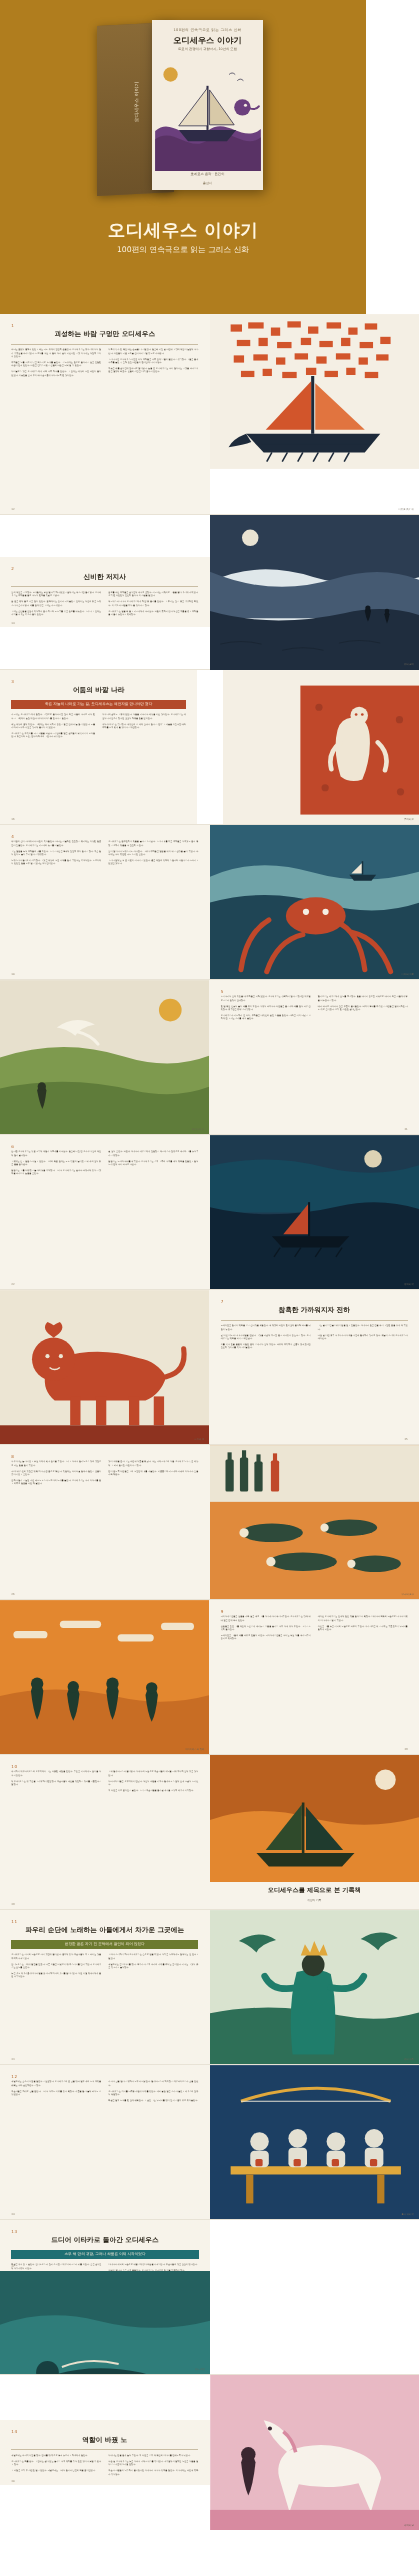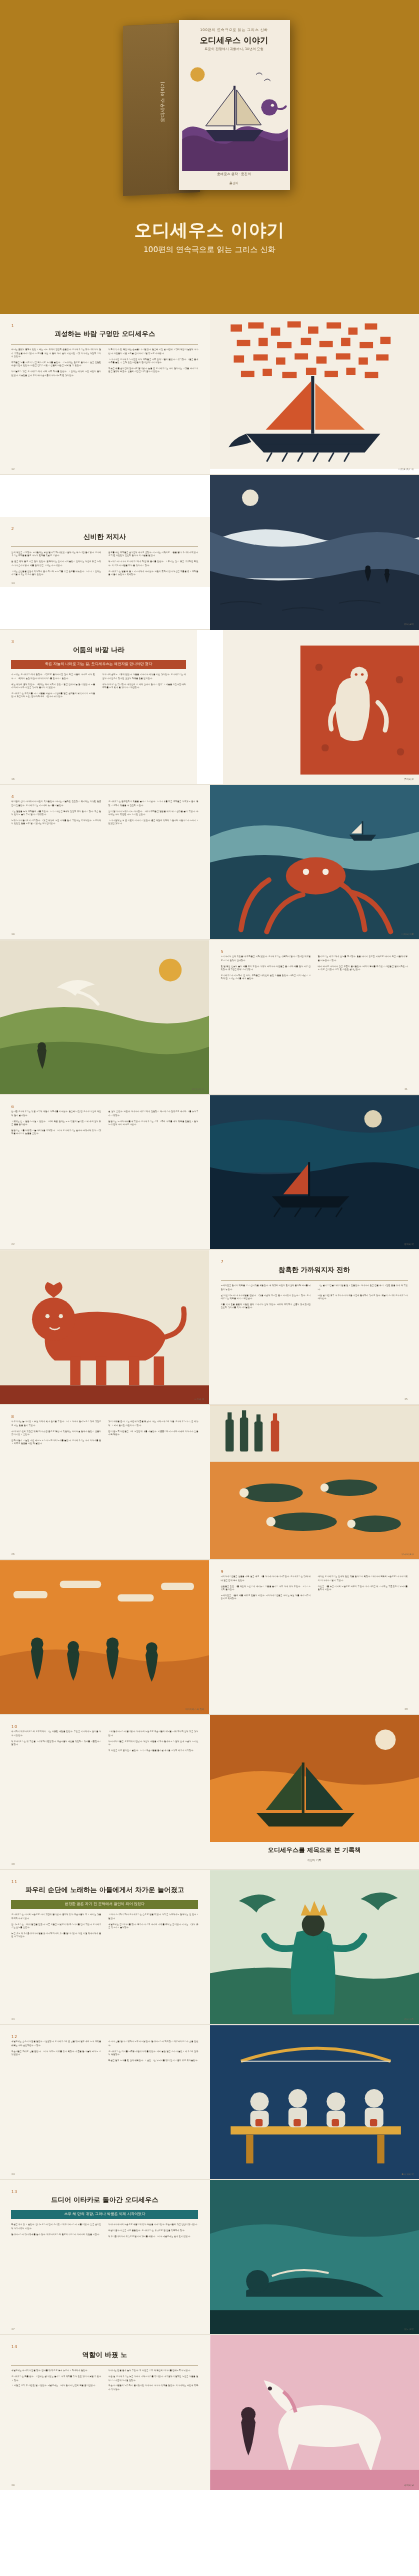--- a/index.html
+++ b/index.html
@@ -13,21 +13,21 @@
     width: 419px;
     height: 3354px;
     position: relative;
     overflow: hidden;
     background: #ffffff;
   }
 
   
   .hero {
     position: relative;
-    width: 419px;
+    width: 366px;
     height: 314px;
     background: #b07d1e;
     overflow: hidden;
   }
   .hero-book {
     position: absolute;
     left: 50%;
     top: 14.4px;
     transform: translateX(-50%);
     width: 216px;
@@ -210,21 +210,21 @@
         </div>
         <div class="bf-author">호메로스 원작 · 옮긴이</div>
         <div class="bf-pub">출판사</div>
       </div>
     </div>
 
     <div class="hero-title">오디세우스 이야기</div>
     <div class="hero-sub">100편의 연속극으로 읽는 그리스 신화</div>
   </div>
 
-  <div class="spread" style="height:161px;justify-content:flex-end;">
+  <div class="spread" style="height:201px;justify-content:flex-end;">
     <div class="pg textpage">
       <div class="chapnum">1</div>
       <div class="chaptitle">괴성하는 바람 구멍만 오디세우스</div>
       <div class="rule"></div>
       <div class="cols">
         <p>바다는 끝없이 펼쳐져 있었고 배는 파도 위에서 천천히 흔들렸다. 오디세우스는 뱃머리에 서서 멀리 수평선을 바라보았다. 트로이를 떠난 지 벌써 여러 날이 지났지만 고향 이타케는 여전히 보이지 않았다.</p>
         <p>부하들은 노를 저으며 낮은 목소리로 노래를 불렀다. 그 노래에는 집으로 돌아가고 싶은 간절한 마음이 담겨 있었다. 바람은 변덕스러웠고 신들의 마음은 더욱 알 수 없었다.</p>
         <p>아이올로스 왕은 오디세우스에게 가죽 자루 하나를 건넸다. 그 안에는 세상의 모든 바람이 들어 있었다. 서풍만을 남겨 두어 배가 순조롭게 나아가도록 한 것이었다.</p>
         <p>아흐레 낮과 밤 동안 배는 순풍을 타고 달렸다. 열흘째 되던 날 마침내 고향의 해안이 눈앞에 나타났다. 사람들이 피운 모닥불 연기까지 보일 정도로 가까웠다.</p>
         <p>그러나 지친 오디세우스가 잠든 사이 부하들은 자루 안에 보물이 들었다고 생각했다. 그들은 몰래 자루를 풀었고, 갇혀 있던 바람들이 한꺼번에 터져 나왔다.</p>
@@ -616,21 +616,21 @@
       <div style="background:#f7f3ea;height:28px;padding:4.1px 9.3px 0;text-align:center;">
         <div style="font-size:6.2px;font-weight:bold;color:#2a2419;">오디세우스를 제목으로 본 기록책</div>
         <div style="font-size:2.6px;color:#6b6354;margin-top:3.1px;">귀향의 기록</div>
       </div>
     </div>
   </div>
 
   <div class="spread" style="height:155px;">
     <div class="pg textpage">
       <div class="chapnum">11</div>
-      <div class="chaptitle">파우리 순단에 노래하는 아들에게서 차가운 늘어졌고</div>
+      <div class="chaptitle">파우리 순단에 노래하는 아들에게서 차가운 그곳에는</div>
       <div class="banner olive">변장한 왕은 자기 집 문턱에서 걸인이 되어 앉았다</div>
       <div class="cols">
         <p>오디세우스는 거지의 모습으로 자기 궁전에 들어섰다. 문턱에 앉아 구혼자들이 먹고 마시는 것을 묵묵히 지켜보았다.</p>
         <p>안티노오스는 그에게 발판을 던졌다. 다른 이들은 비웃으며 빵 부스러기를 던져 주었다. 오디세우스는 분노를 삼켰다.</p>
         <p>늙은 유모 에우리클레이아가 발을 씻기다 허벅지의 흉터를 알아보았다. 어린 시절 멧돼지에게 물린 자국이었다.</p>
         <p>그녀가 소리치려 하자 오디세우스는 손으로 입을 막았다. 아직은 누구에게도 말해서는 안 된다고 일렀다.</p>
         <p>페넬로페는 꿈 이야기를 했다. 독수리가 스무 마리의 거위를 죽이는 꿈이었다. 거지는 그것이 좋은 징조라고 풀이했다.</p>
       </div>
       <div class="pgnum l">33</div>
     </div>
@@ -692,21 +692,21 @@
           <rect x="310" y="182" width="14" height="14" rx="3"></rect>
         </g>
 
         <path d="M60 70 q150 -50 290 0" stroke="#e0a83c" stroke-width="6" fill="none"></path>
         <path d="M60 70 L350 70" stroke="#e3e0d2" stroke-width="2"></path>
       </svg>
       <div class="cap">활시위의 밤</div>
     </div>
   </div>
 
-  <div class="spread" style="height:155px;">
+  <div class="spread" style="height:155px;flex-direction:column;">
     <div class="pg textpage">
       <div class="chapnum">13</div>
       <div class="chaptitle">드디어 이타카로 돌아간 오디세우스</div>
       <div class="banner teal">스무 해 만의 귀향, 그러나 싸움은 이제 시작이었다</div>
       <div class="cols">
         <p>화살은 쉬지 않고 날았다. 안티노오스가 먼저 쓰러졌고 에우리마코스가 뒤를 이었다. 홀은 순식간에 아수라장이 되었다.</p>
         <p>텔레마코스가 창과 방패를 날라 왔다. 에우마이오스와 필로이티오스가 아버지의 양옆을 지켰다.</p>
         <p>아테나가 제비의 모습으로 대들보에 앉아 싸움을 지켜보았다. 구혼자들의 창은 번번이 빗나갔다.</p>
         <p>싸움이 끝나자 홀은 피로 물들었다. 오디세우스는 유황으로 집 안을 정화하게 했다.</p>
         <p>에우리클레이아가 위층으로 달려가 왕비를 깨웠다. 그러나 페넬로페는 쉽게 믿지 않았다.</p>
@@ -720,21 +720,21 @@
 
         <path d="M70 214 q90 -40 200 -18 q44 10 66 30 l-266 0 z" fill="#173f40"></path>
         <circle cx="92" cy="196" r="22" fill="#173f40"></circle>
         <path d="M120 186 q50 -20 110 -6" stroke="#e7e0cd" stroke-width="4" fill="none"></path>
         <rect x="0" y="252" width="407" height="48" fill="#123334"></rect>
       </svg>
       <div class="cap">잠든 영웅</div>
     </div>
   </div>
 
-  <div class="spread" style="height:155px;border-bottom:none;">
+  <div class="spread" style="height:155px;border-bottom:none;align-items:center;">
     <div class="pg textpage">
       <div class="chapnum">14</div>
       <div class="chaptitle">역할이 바꿨 노</div>
       <div class="rule"></div>
       <div class="cols">
         <p>페넬로페는 마지막 시험을 했다. 침대를 방 밖으로 옮겨 놓으라고 하녀에게 일렀다.</p>
         <p>오디세우스는 화를 냈다. 그 침대는 살아 있는 올리브 나무 둥치를 깎아 만든 것이라 옮길 수 없다고 했다.</p>
         <p>그 비밀은 오직 두 사람만 알고 있었다. 페넬로페는 그제야 달려가 남편의 목을 끌어안았다.</p>
         <p>아테나는 밤을 길게 늘여 주었다. 두 사람은 스무 해 동안의 이야기를 밤새도록 나누었다.</p>
         <p>다음 날 오디세우스는 늙은 아버지 라에르테스를 찾아갔다. 과수원에서 일하던 노인은 아들을 알아보고 기쁨에 쓰러질 뻔했다.</p>

